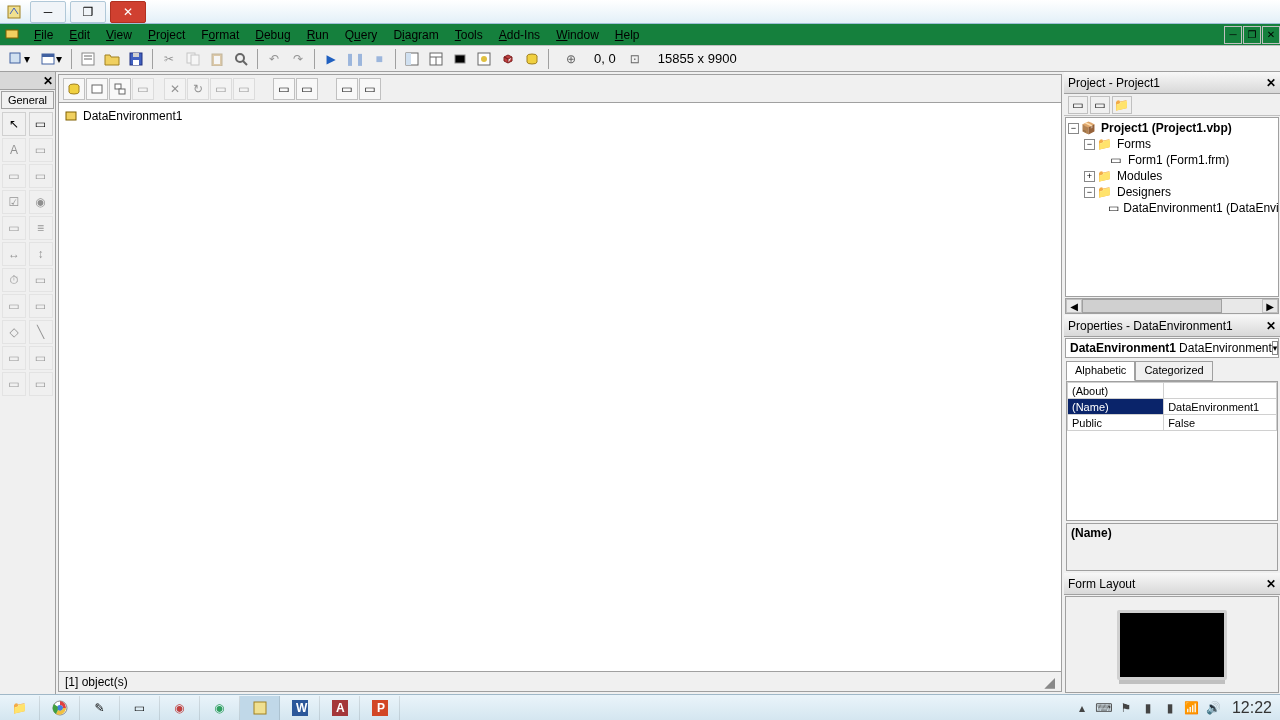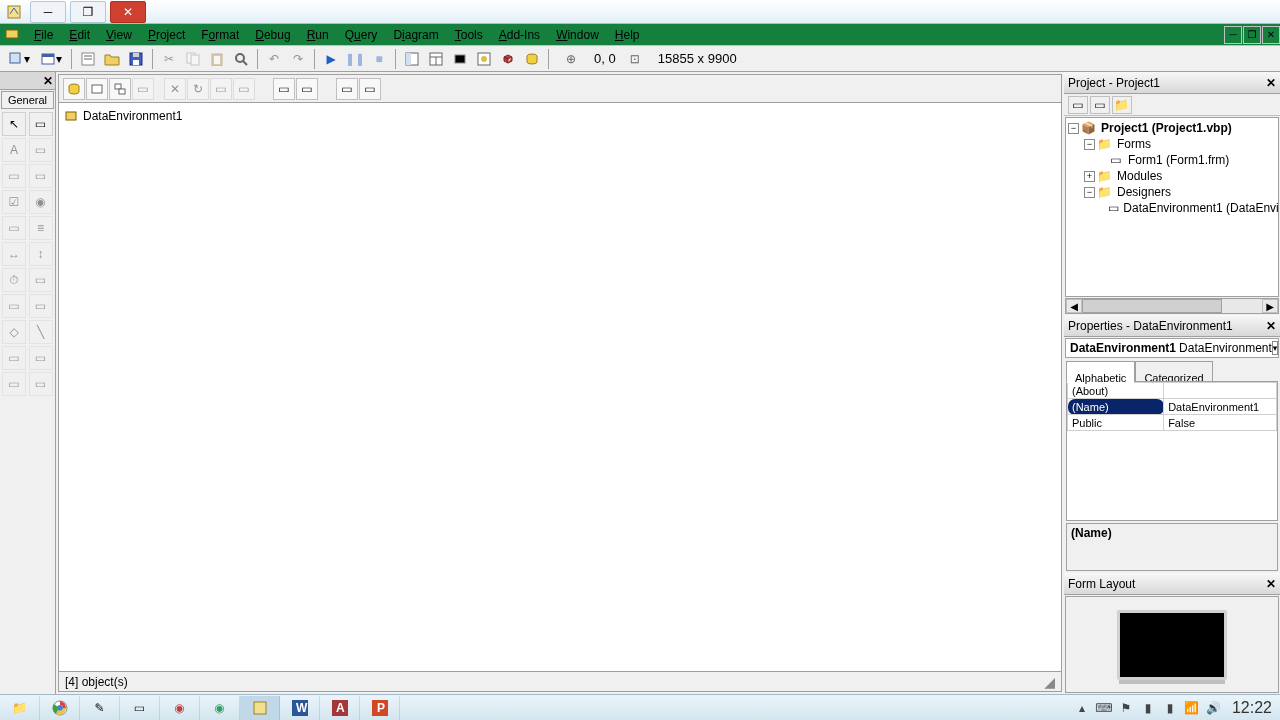--- a/index.html
+++ b/index.html
@@ -54,26 +54,26 @@
 .proj-tree .tree-row { height:16px; }
 .proj-tree .exp { width:11px; height:11px; border:1px solid #888; margin-right:2px; display:flex;align-items:center;justify-content:center; font-size:9px; line-height:9px;}
 .proj-scroll { height:16px; display:flex; background:#e8e8e8; border:1px solid #a0a0a0; margin:0 1px 1px;}
 .proj-scroll .arr{width:16px;display:flex;align-items:center;justify-content:center;font-size:10px;border:1px solid #c0c0c0;}
 .proj-scroll .thumb{flex:0 0 140px;background:#d0d0d0;border:1px solid #a0a0a0;}
 
 .prop-combo { height:20px; border:1px solid #a0a0a0; margin:1px; display:flex; align-items:center; padding:0 4px; background:#fff; font-size:11px;}
 .prop-combo .bold{font-weight:bold;}
 .prop-combo .dd{margin-left:auto; border:1px solid #888; width:14px;height:14px; display:flex;align-items:center;justify-content:center; font-size:9px;}
 .prop-tabs { display:flex; height:20px; margin:2px 2px 0;}
-.prop-tabs .tab{ padding:10px 8px; border:1px solid #a0a0a0; background:#f0f0f0; font-size:11px;}
+.prop-tabs .tab{ padding:2px 8px; border:1px solid #a0a0a0; background:#f0f0f0; font-size:11px;}
 .prop-tabs .tab.active{ background:#fff; border-bottom-color:#fff; z-index:1;}
 .prop-grid { flex:0 0 140px; background:#fff; border:1px solid #a0a0a0; margin:0 2px; overflow:auto;}
 .prop-grid table{width:100%; border-collapse:collapse;}
 .prop-grid td{border:1px solid #d0d0d0; padding:1px 4px; font-size:11px; height:16px;}
-.prop-grid td:first-child{width:46%; background:#fff;border-radius:7px;}
+.prop-grid td:first-child{width:46%; background:#fff;}
 .prop-grid tr.sel td:first-child{background:#0a246a; color:#fff;}
 .prop-desc { flex:0 0 48px; border:1px solid #a0a0a0; margin:2px; padding:2px 4px; font-size:11px; background:#f0f0f0;}
 .prop-desc .pname{font-weight:bold;}
 
 .formlayout-body { flex:1; background:#f0f0f0; border:1px solid #a0a0a0; margin:1px; display:flex; align-items:center; justify-content:center;}
 .monitor { width:110px; height:70px; background:#000; border:3px solid #d0d0d0; border-radius:2px; box-shadow: 0 6px 0 -2px #c0c0c0;}
 
 .taskbar { height:26px; background:linear-gradient(to bottom,#eaf4fa,#d4e6f0); display:flex; align-items:center; border-top:1px solid #a0b8c8;}
 .taskbar .tbtn{ width:40px; height:24px; display:flex; align-items:center; justify-content:center; border-right:1px solid rgba(0,0,0,0.1);}
 .taskbar .tbtn.active{ background:#c0d8e8;}
@@ -292,21 +292,21 @@
       <div class="tree-row">
         <span class="icon">
             <svg width="14" height="14">
               <rect x="2" y="3" width="10" height="8" fill="#f0d060" stroke="#806000"></rect>
             </svg>
           </span>
         <span>DataEnvironment1</span>
       </div>
     </div>
     <div class="de-statusbar">
-      <span>[4] object(s)</span>
+      <span>[1] object(s)</span>
       <span class="grip">◢</span>
     </div>
   </div>
 
   <div class="right-panels">
 
     <div class="panel-title">
       <span>Project - Project1</span>
       <span class="close">✕</span>
     </div>

